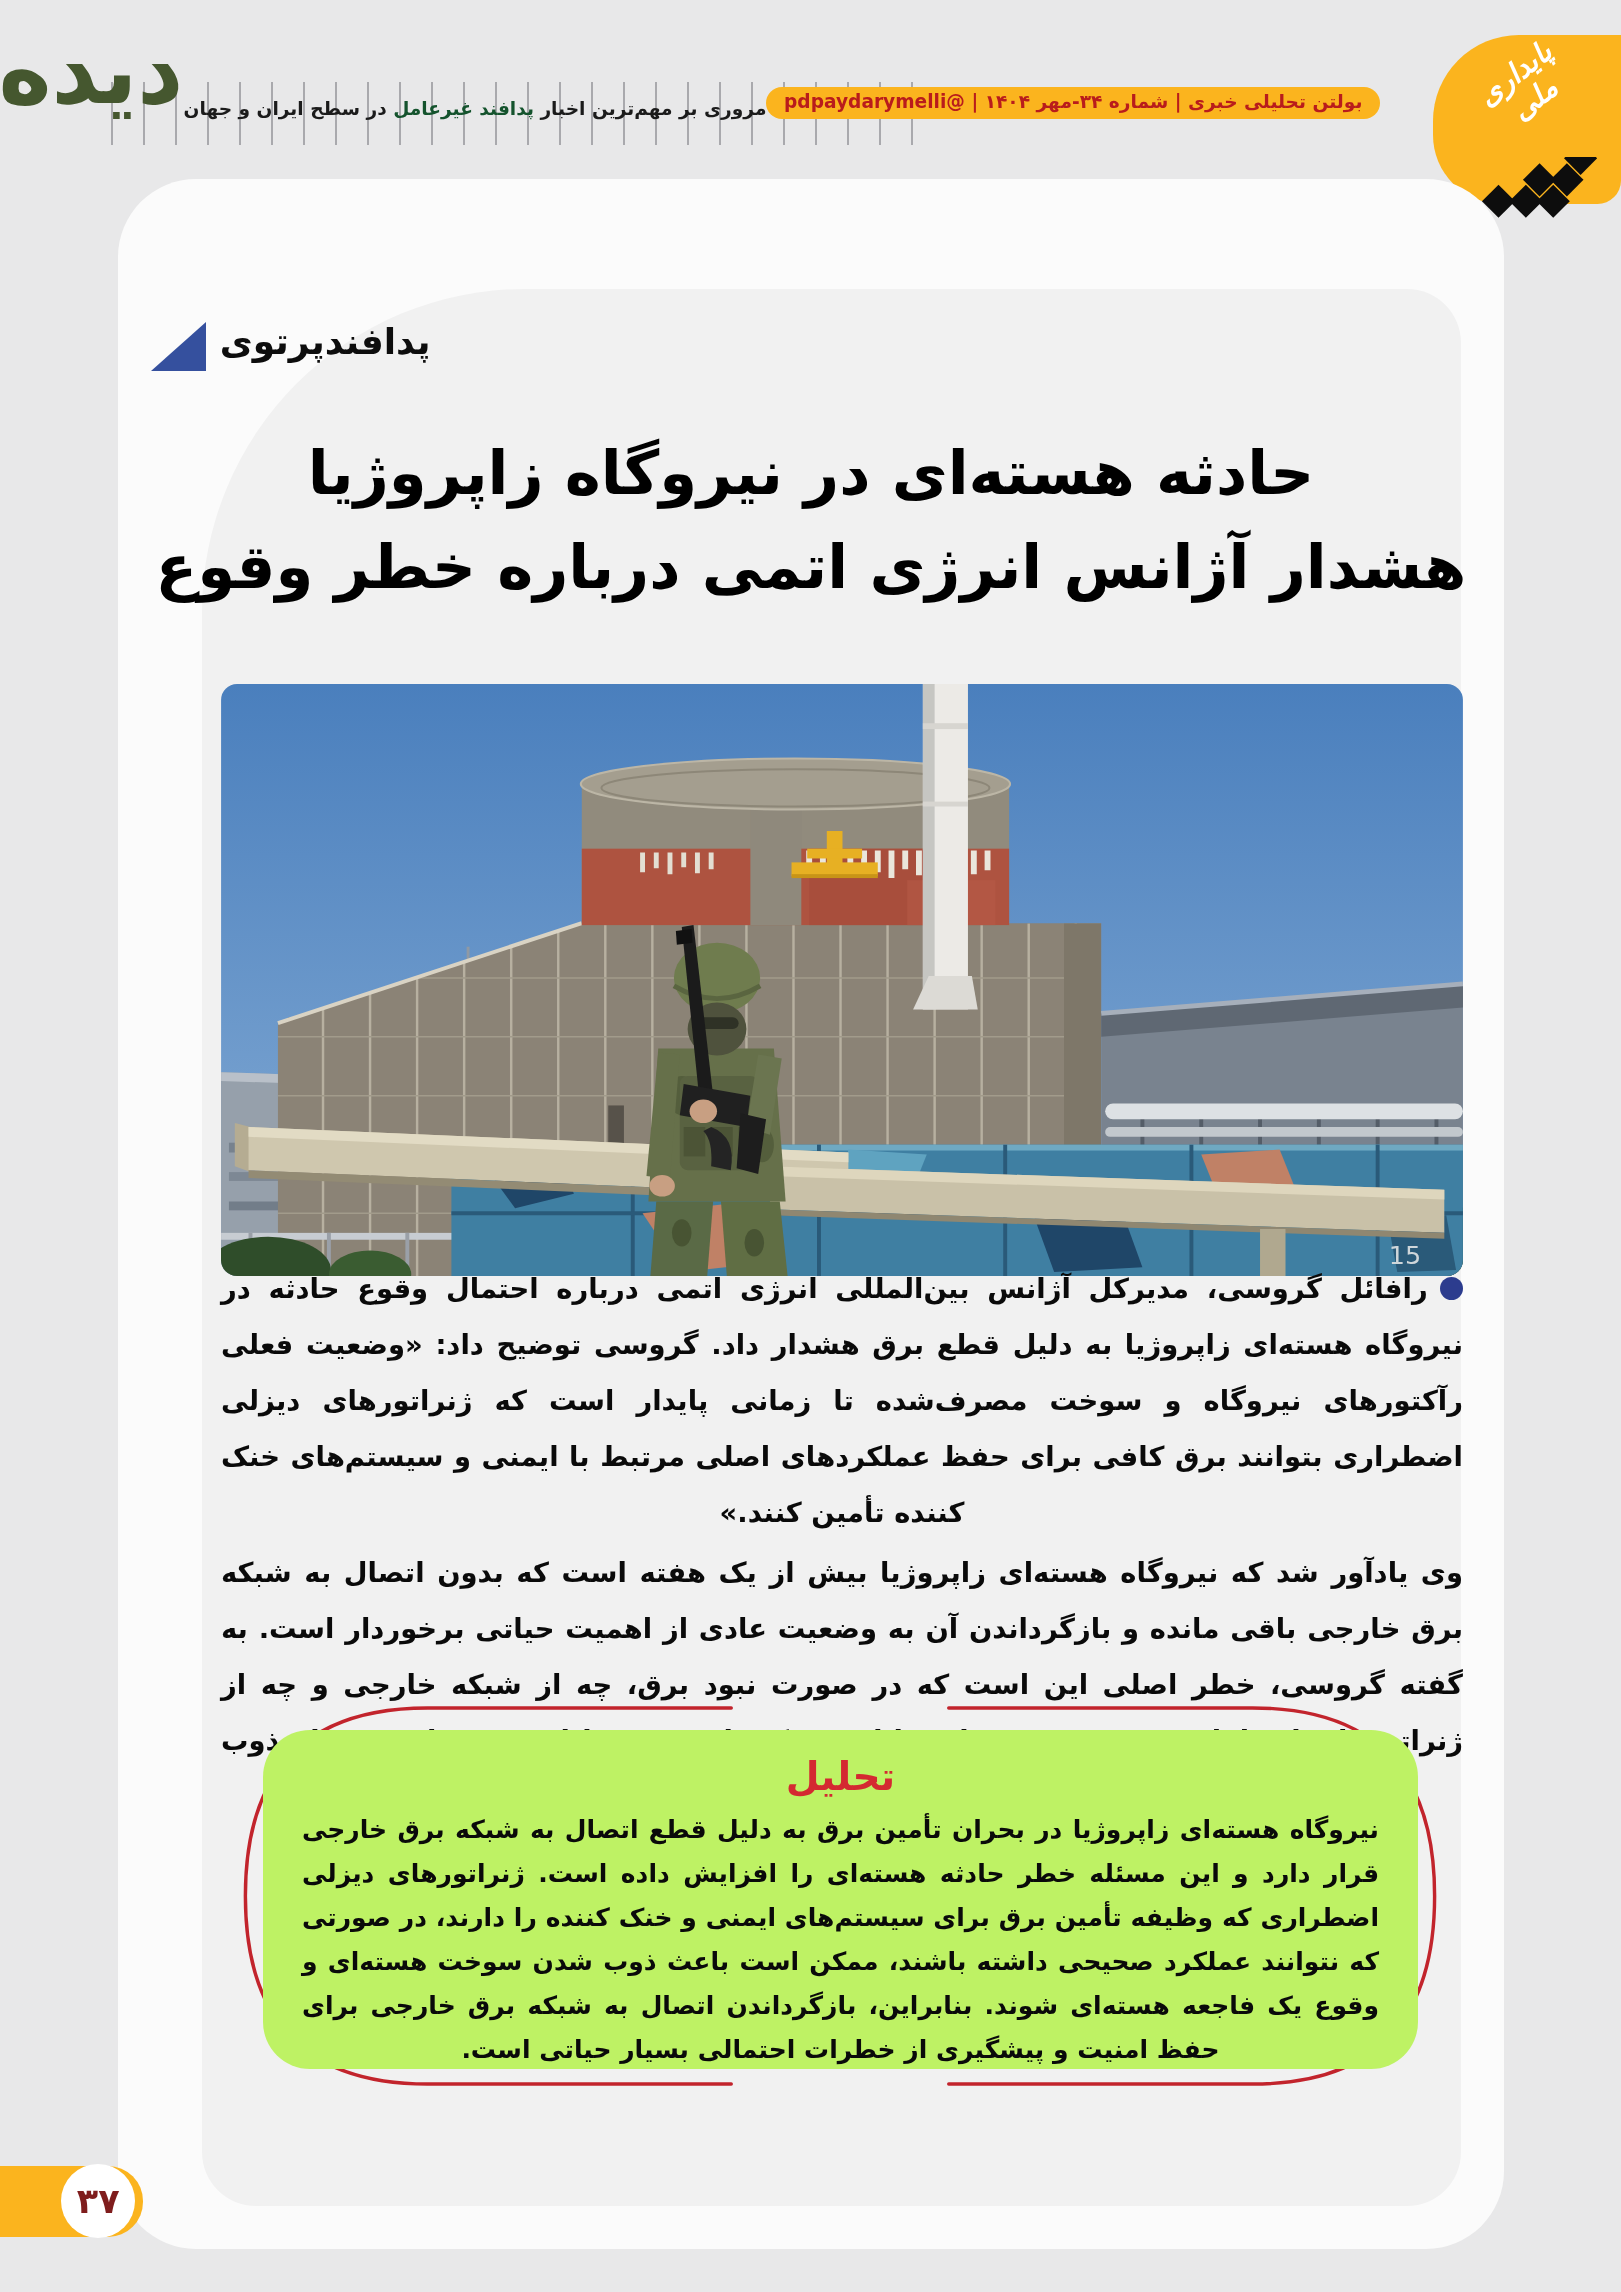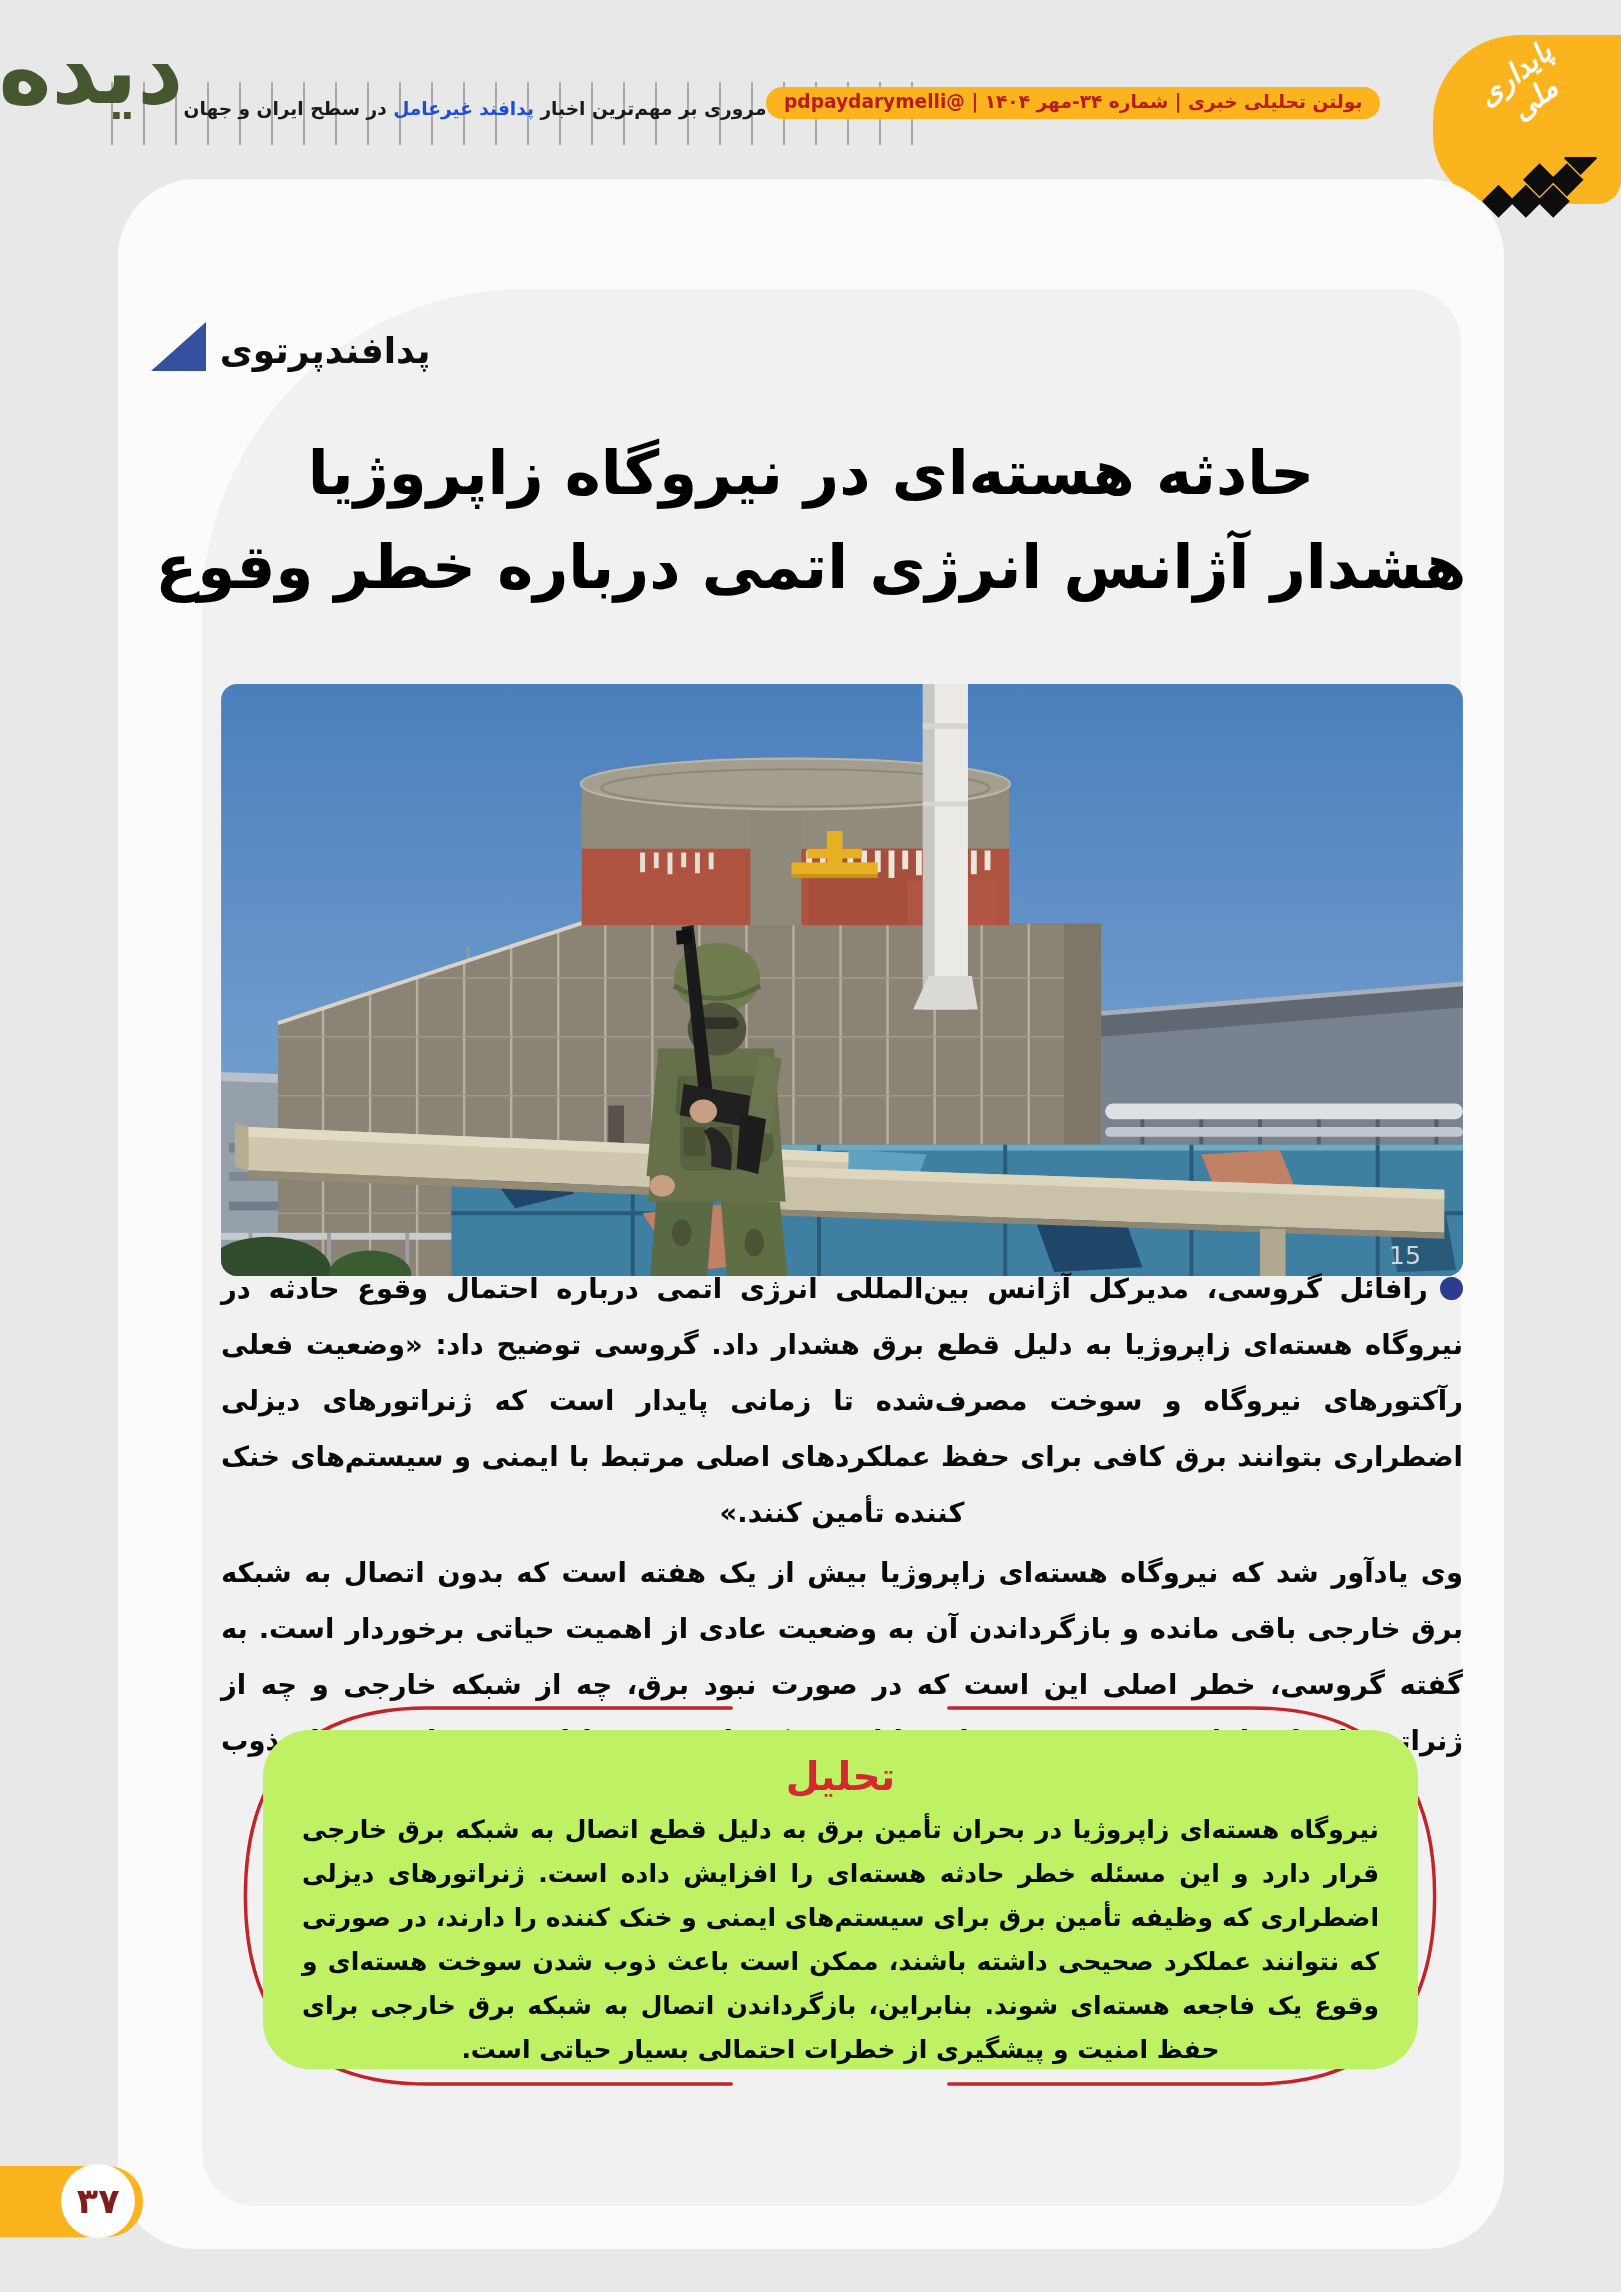--- a/index.html
+++ b/index.html
@@ -6,37 +6,37 @@
   .page{position:relative;width:1621px;height:2293px;background:#e8e8e9;overflow:hidden;
         font-family:"DejaVu Sans",sans-serif;}
 
   
   .ticks{position:absolute;left:111px;top:82px;width:831px;height:63px;
          background:repeating-linear-gradient(90deg,#a9a9ad 0 2px,transparent 2px 32px);}
   .mast-right{position:absolute;top:15.7px;right:241px;display:flex;flex-direction:row;align-items:flex-end;}
   .dideban-logo{font-size:90px;font-weight:bold;color:#45572f;line-height:1.15;letter-spacing:-1px;
                 transform:scaleY(1.05);transform-origin:top right;}
   .tagline{direction:rtl;font-size:18.6px;font-weight:bold;color:#1b1b1b;margin-top:5.9px;white-space:nowrap;}
-  .tagline .red{color:#1d4ed8;}
+  .tagline .red{color:#14532d;}
   .issue-pill{direction:rtl;margin-top:8.8px;background:#fbb41e;border-radius:17.6px;padding:3.9px 17.6px 6.9px 17.6px;
               font-size:18.6px;font-weight:bold;color:#b91c1c;white-space:nowrap;}
   .brand{position:absolute;top:35px;right:0;width:188px;height:169px;background:#fbb41e;
          border-radius:86px 0 23.5px 69px;}
   .brand-script{position:absolute;left:33px;top:19.6px;width:118px;text-align:center;color:#fff;
                 font-weight:bold;font-style:italic;font-size:29px;line-height:1.1;
                 transform:rotate(-38deg);}
   .brand-diamonds{position:absolute;left:45px;bottom:-23.5px;}
 
   
   .card{position:absolute;left:118px;top:179px;width:1386px;height:2070px;background:#fbfbfb;
         border-radius:78px;}
   .panel{position:absolute;left:84px;top:110px;width:1259px;height:1917px;background:#f1f1f1;
          border-radius:323px 54px 54px 54px;}
 
-  .section-row{position:absolute;left:33px;top:143px;display:flex;align-items:flex-end;gap:13.7px;}
+  .section-row{position:absolute;left:33px;top:143px;display:flex;gap:13.7px;}
   .section-triangle{width:55px;height:49px;background:#35509e;
                     clip-path:polygon(100% 0,100% 100%,0 100%);}
   .section-label{direction:rtl;font-size:36px;font-weight:bold;color:#0d0d0d;line-height:1.1;}
 
   .headline{position:absolute;left:0;top:247px;width:100%;direction:rtl;text-align:center;
             font-size:61px;font-weight:bold;color:#000;line-height:94px;margin:0;}
 
   .photo{position:absolute;left:103px;top:469px;width:1242px;height:592px;border-radius:16px;
          overflow:hidden;margin-top:36px;}
   .photo svg{display:block;}

